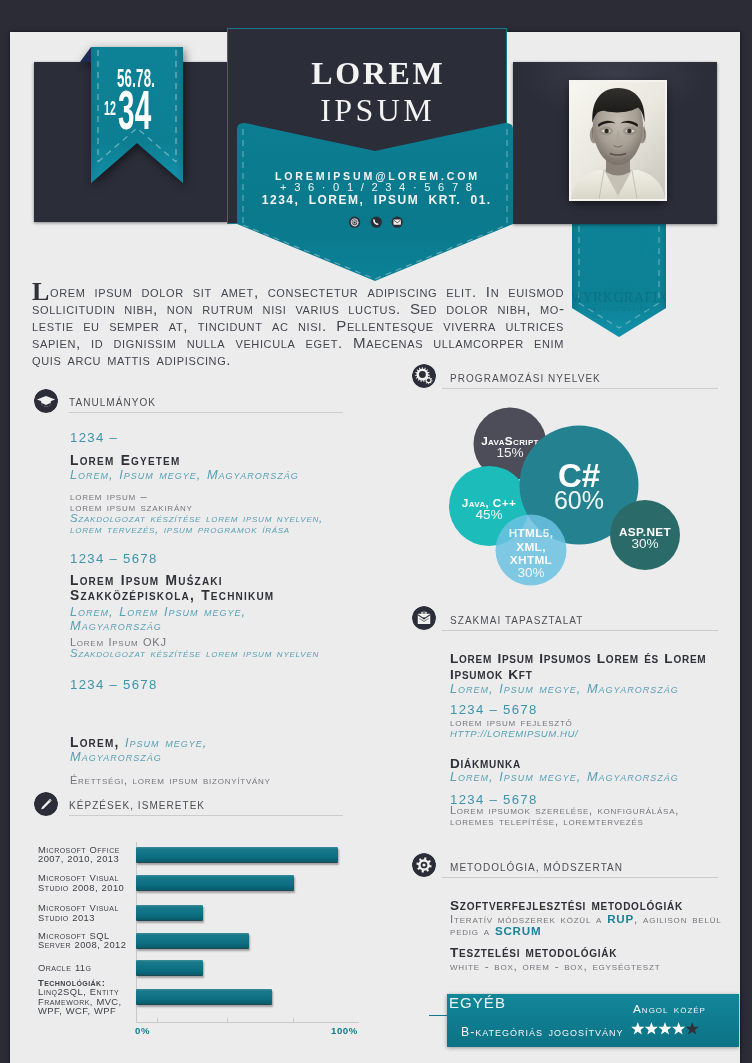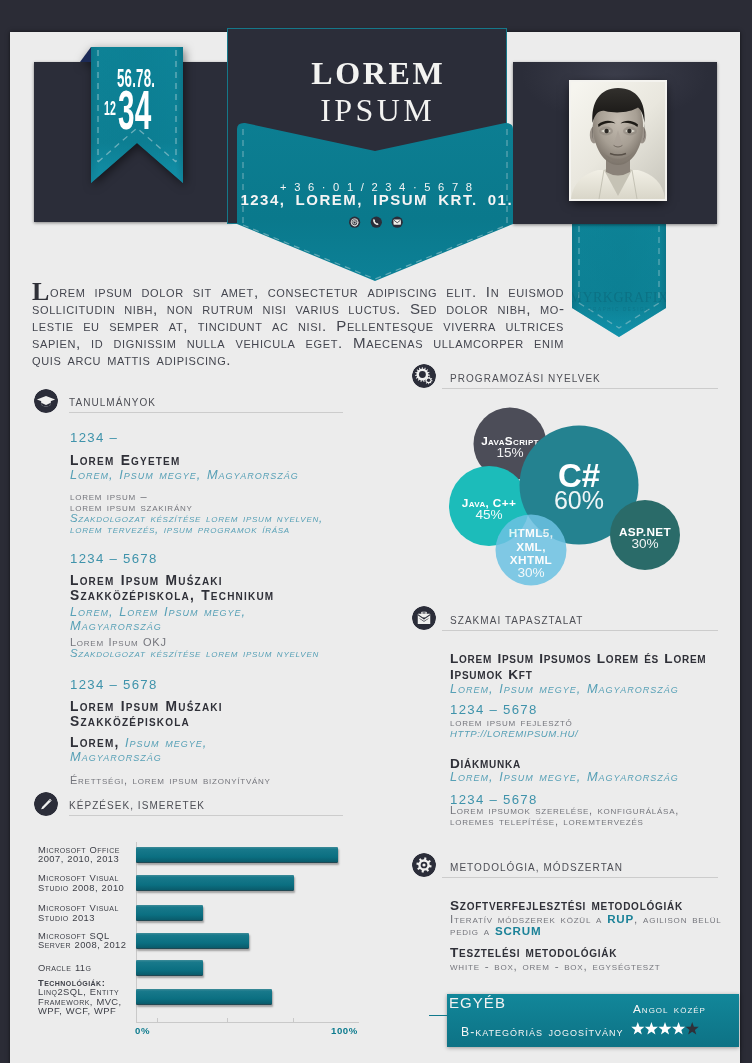--- a/index.html
+++ b/index.html
@@ -81,21 +81,21 @@
   #egyeb{position:absolute;left:110px;top:995px;width:630px;height:57px;
      background:linear-gradient(180deg,#0d7b8e 0%,#0a7285 100%);}
 
   .cond{z-index:5;font-family:"Liberation Sans",sans-serif;font-weight:bold;color:#fff;
       transform-origin:0 0;transform:scaleX(.53);white-space:nowrap;}
   #rb-top{left:117px;top:42px;font-size:25px;line-height:25px;letter-spacing:0.4px;}
   #rb-small{left:104px;top:74px;font-size:20px;line-height:20px;letter-spacing:0.3px;}
   #rb-big{left:118px;top:58px;font-size:56px;line-height:56px;letter-spacing:0.6px;}
   #c-email{left:238px;top:146px;font-size:10.6px;letter-spacing:2.85px;text-indent:2.85px;}
   #c-phone{left:238px;top:157px;font-size:11.2px;letter-spacing:7.6px;text-indent:7.6px;font-weight:normal;}
-  #c-addr{left:238px;top:170px;font-size:15px;letter-spacing:1.5px;text-indent:1.5px;word-spacing:4.5px;}
+  #c-addr{left:238px;top:170px;font-size:12px;letter-spacing:1.5px;text-indent:1.5px;word-spacing:4.5px;}
   #photo{z-index:4;left:571px;top:58px;width:94px;height:117px;background:#d8d6cd;
       outline:2px solid #f4f3ef;box-shadow:0 3px 10px rgba(0,0,0,.75);overflow:hidden;}
   #photo svg{display:block;}
 
   #barchart{position:absolute;left:0;top:0;width:752px;height:1063px;}
   .cax{position:absolute;left:136px;top:818px;width:1px;height:180px;background:#c9c9c9;}
   .cax-b{position:absolute;left:136px;top:998px;width:223px;height:1px;background:#c9c9c9;}
   .ctick{position:absolute;top:994px;width:1px;height:5px;background:#c9c9c9;}
   .bar{position:absolute;height:16px;
       background:linear-gradient(180deg,#3d8b98 0%,#18798b 14%,#0b6f81 62%,#0a5c6c 92%,#303a42 100%);
@@ -174,20 +174,21 @@
         <stop offset="1" stop-color="#0c8197"></stop>
       </linearGradient>
     </defs>
     <path d="M0 8 Q0 2 7 2 L8 2 L138 30 L268 2 L269 2 Q276 2 276 8 L276 103 L138 160 L0 103 Z" fill="url(#pg)"></path>
     <g stroke="#a9ccd2" stroke-width="1.2" stroke-dasharray="6 5" fill="none" opacity="0.55">
       <path d="M6 8 V104"></path>
       <path d="M270 8 V104"></path>
       <path d="M6 104 L138 158 L270 104"></path>
     </g>
   </svg>
+  <div class="ct" id="c-email">LOREMIPSUM@LOREM.COM</div>
   <div class="ct" id="c-phone">+36·01/234·5678</div>
   <div class="ct" id="c-addr">1234, LOREM, IPSUM KRT. 01.</div>
 
   <svg class="abs" id="soc" style="z-index:5;left:348px;top:191px;width:55px;height:15px" viewBox="0 0 55 15">
     <g fill="#2b2d39">
       <circle cx="6.6" cy="7.2" r="5.6"></circle>
       <circle cx="28.3" cy="7.2" r="5.6"></circle>
       <circle cx="49.2" cy="7.2" r="5.6"></circle>
     </g>
     <g fill="none" stroke="#e8e8e4" stroke-width="0.85">
@@ -281,21 +282,20 @@
   <div class="subb" style="left:70px;top:489px">Szakdolgozat készítése lorem ipsum nyelven,</div>
   <div class="subb" style="left:70px;top:500px">lorem tervezés, ipsum programok írása</div>
 
   <div class="yr" style="left:70px;top:528px">1234 – 5678</div>
   <div class="org" style="left:70px;top:550px;width:215px">Lorem Ipsum Muś́zaki Szakközépiskola, Technikum</div>
   <div class="loc" style="left:70px;top:581px;width:190px">Lorem, Lorem Ipsum megye, Magyarország</div>
   <div class="sub" style="left:70px;top:613px">Lorem Ipsum OKJ</div>
   <div class="subb" style="left:70px;top:624px">Szakdolgozat készítése lorem ipsum nyelven</div>
 
   <div class="yr" style="left:70px;top:654px">1234 – 5678</div>
-  <div class="org" style="left:70px;top:676px;width:180px">Lorem Ipsum Muś́zaki Szakközépiskola</div>
   <div class="loc" style="left:70px;top:712px;width:150px"><span class="inl-org">Lorem,</span> <span>Ipsum megye, Magyarország</span></div>
   <div class="sub" style="left:70px;top:751px">Érettségi, lorem ipsum bizonyítvány</div>
 
   <svg class="sec-ico" style="left:34px;top:768px" viewBox="0 0 30 30">
     <circle cx="15" cy="15" r="15" fill="#2b2d39"></circle>
     <path d="M20.0 8.4 L22.2 10.6 L12.4 20.4 L9.2 21.6 L10.4 18.4 Z" fill="#f0f0ef"></path>
     <path d="M10.4 18.4 L12.4 20.4 L9.2 21.6 Z" fill="#f0f0ef"></path>
     <path d="M19.3 9.9 L20.8 11.4" stroke="#2b2d39" stroke-width="0.9"></path>
   </svg>
   <div class="sec-title" style="left:69px;top:774px">KÉPZÉSEK, ISMERETEK</div>

